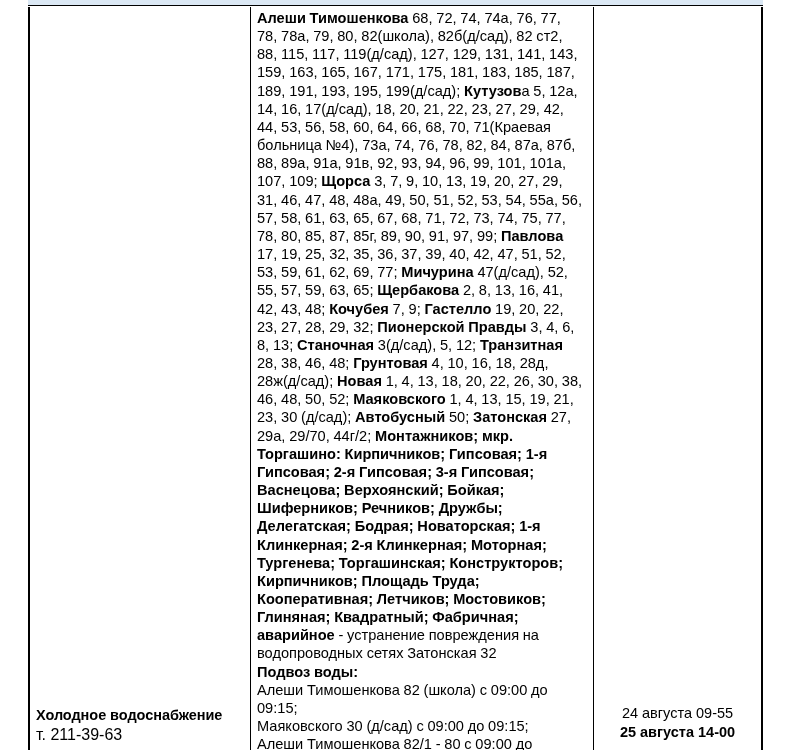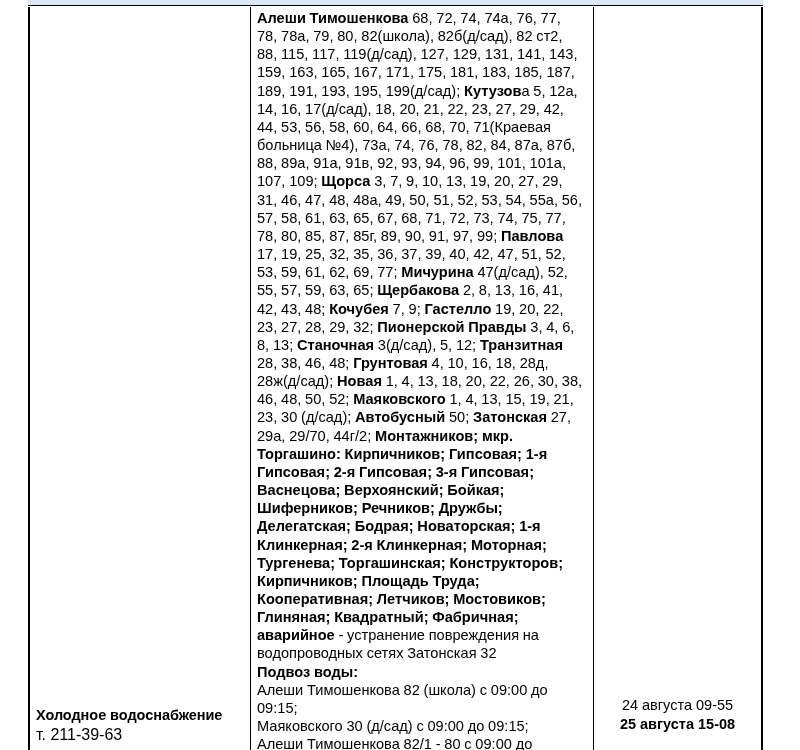--- a/index.html
+++ b/index.html
@@ -102,21 +102,21 @@
   }
   .addr-body b { font-weight: bold; }
 
   
   .col-dates {
     flex: 1 1 auto;
     display: flex;
     flex-direction: column;
     justify-content: flex-end;
     align-items: center;
-    padding-bottom: 16px;
+    padding-bottom: 8px;
   }
   .date-line {
     font-size: 14.5px;
     line-height: 1.32;
     white-space: nowrap;
   }
   .date-start { font-weight: normal; }
   .date-end   { font-weight: bold; }
 </style>
 </head>
@@ -134,17 +134,17 @@
         <div class="utility-phone">т. 211-39-63</div>
       </div>
     </div>
 
     <div class="col col-addresses">
       <div class="addr-body" id="addr-body"><b>Алеши  Тимошенкова </b><span>68, 72, 74, 74а, 76, 77, 78, 78а, 79, 80, 82(школа), 82б(д/сад), 82 ст2, 88, 115, 117, 119(д/сад), 127, 129, 131, 141, 143, 159, 163, 165, 167, 171, 175, 181, 183, 185, 187, 189, 191, 193, 195, 199(д/сад); </span><b>Кутузов</b><span>а 5, 12а, 14, 16, 17(д/сад), 18, 20, 21, 22, 23, 27, 29, 42, 44, 53, 56, 58, 60, 64, 66, 68, 70, 71(Краевая больница №4), 73а, 74, 76, 78, 82, 84, 87а, 87б, 88, 89а, 91а, 91в, 92, 93, 94, 96, 99, 101, 101а, 107, 109; </span><b>Щорса </b><span>3, 7, 9, 10, 13, 19, 20, 27, 29, 31, 46, 47, 48, 48а, 49, 50, 51, 52, 53, 54, 55а, 56, 57, 58, 61, 63, 65, 67, 68, 71, 72, 73, 74, 75, 77, 78, 80, 85, 87, 85г, 89, 90, 91, 97, 99; </span><b>Павлова </b><span>17, 19, 25, 32, 35, 36, 37, 39, 40, 42, 47, 51, 52, 53, 59, 61, 62, 69, 77; </span><b>Мичурина </b><span>47(д/сад), 52, 55, 57, 59, 63, 65; </span><b>Щербакова </b><span>2, 8, 13, 16, 41, 42, 43, 48; </span><b>Кочубея </b><span>7, 9; </span><b>Гастелло </b><span>19, 20, 22, 23, 27, 28, 29, 32; </span><b>Пионерской Правды </b><span>3, 4, 6, 8, 13; </span><b>Станочная </b><span>3(д/сад),  5, 12; </span><b>Транзитная </b><span>28, 38, 46, 48; </span><b>Грунтовая </b><span>4, 10, 16, 18, 28д, 28ж(д/сад); </span><b>Новая </b><span>1, 4, 13, 18, 20, 22, 26, 30, 38, 46, 48, 50, 52; </span><b>Маяковского </b><span>1, 4, 13, 15, 19, 21, 23, 30 (д/сад); </span><b>Автобусный </b><span>50; </span><b>Затонская </b><span>27, 29а, 29/70, 44г/2; </span><b>Монтажников; мкр. Торгашино: Кирпичников; Гипсовая; 1-я Гипсовая; 2-я Гипсовая; 3-я Гипсовая; Васнецова; Верхоянский; Бойкая; Шиферников; Речников; Дружбы; Делегатская; Бодрая; Новаторская; 1-я Клинкерная; 2-я Клинкерная; Моторная; Тургенева; Торгашинская; Конструкторов; Кирпичников; Площадь Труда; Кооперативная;  Летчиков; Мостовиков; Глиняная; Квадратный; Фабричная; </b><b>аварийное </b><span>- устранение повреждения на водопроводных сетях Затонская 32</span><br><b>Подвоз воды:</b><br><span>Алеши Тимошенкова 82 (школа) с 09:00 до 09:15;</span><br><span>Маяковского 30 (д/сад) с 09:00 до 09:15;</span><br><span>Алеши Тимошенкова 82/1 - 80 с 09:00 до</span></div>
     </div>
 
     <div class="col col-dates">
       <div class="date-line date-start">24 августа 09-55</div>
-      <div class="date-line date-end">25 августа 15-08</div>
+      <div class="date-line date-end">25 августа 14-00</div>
     </div>
 
   </div>
 </div>
 
 </body></html>

